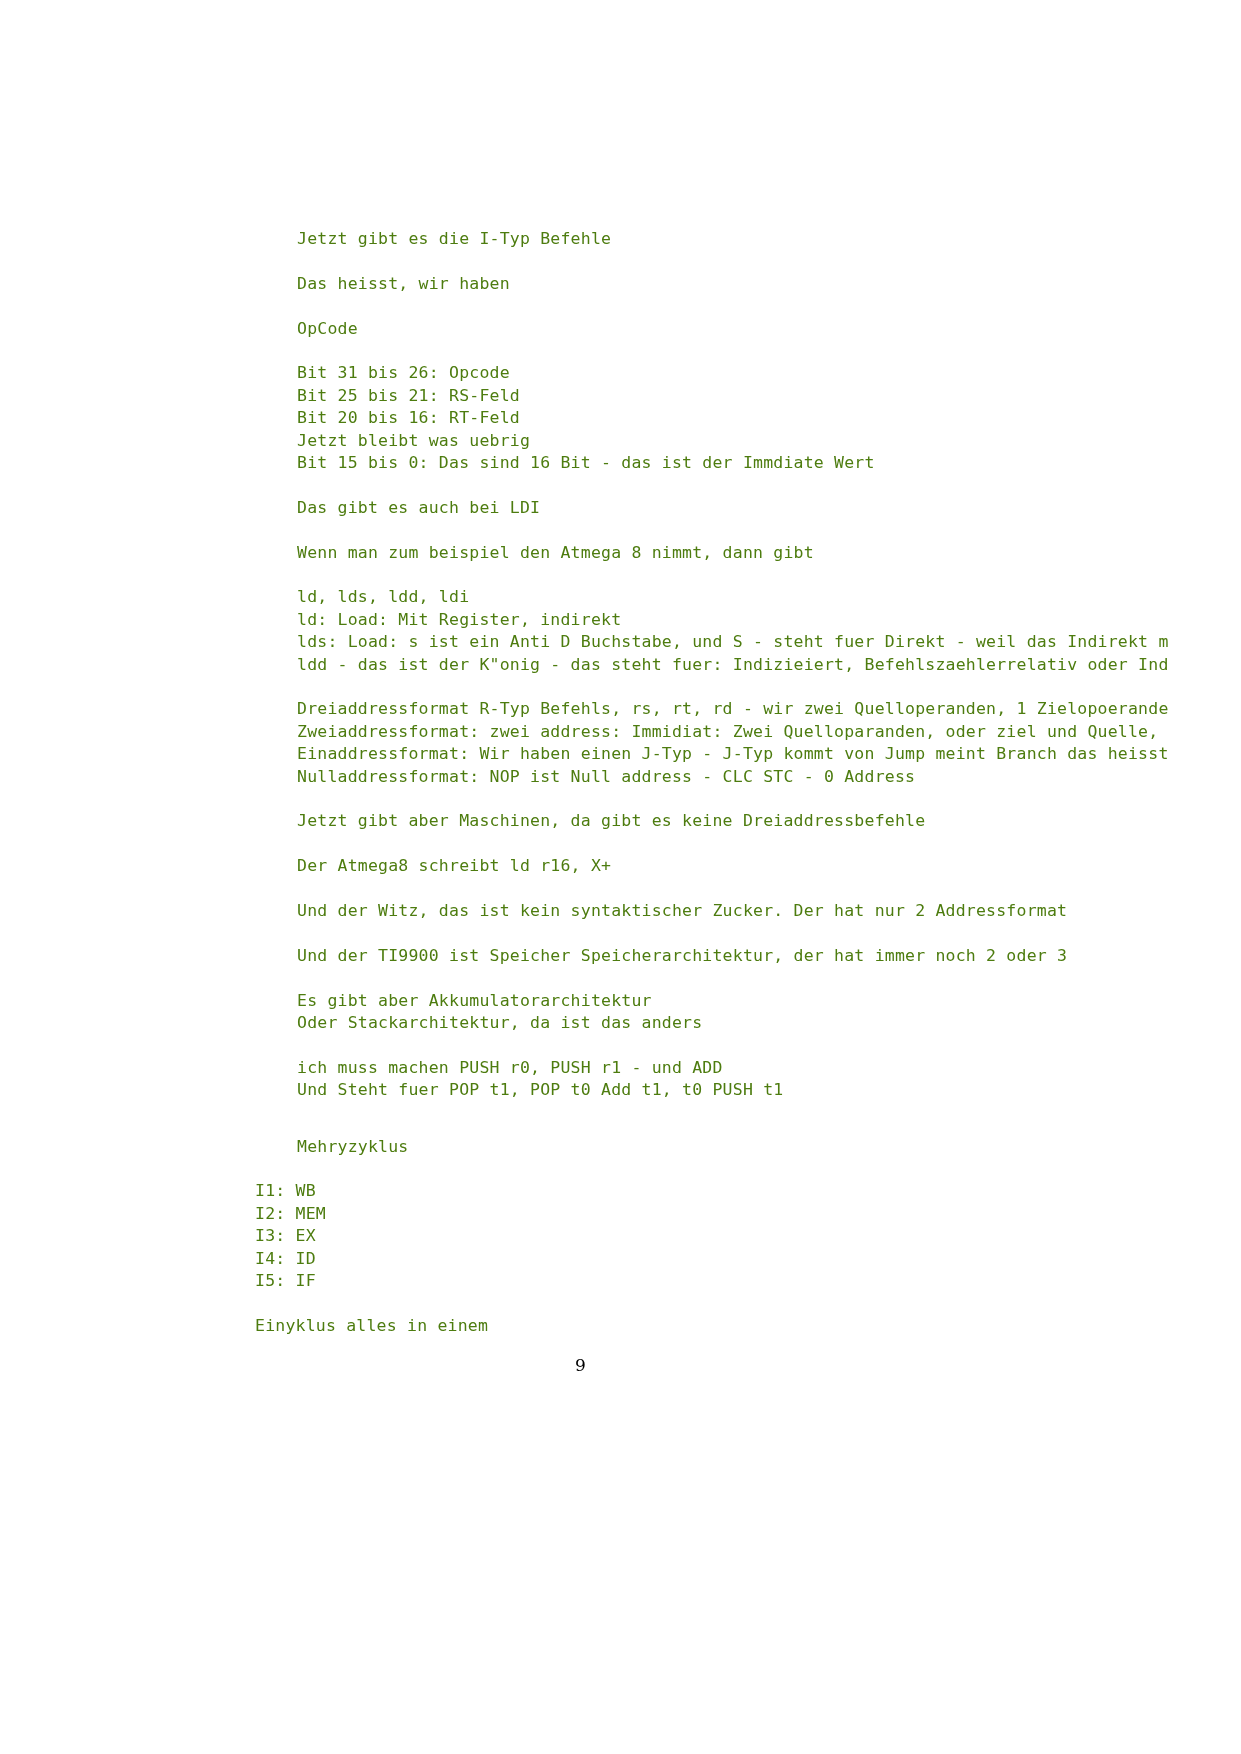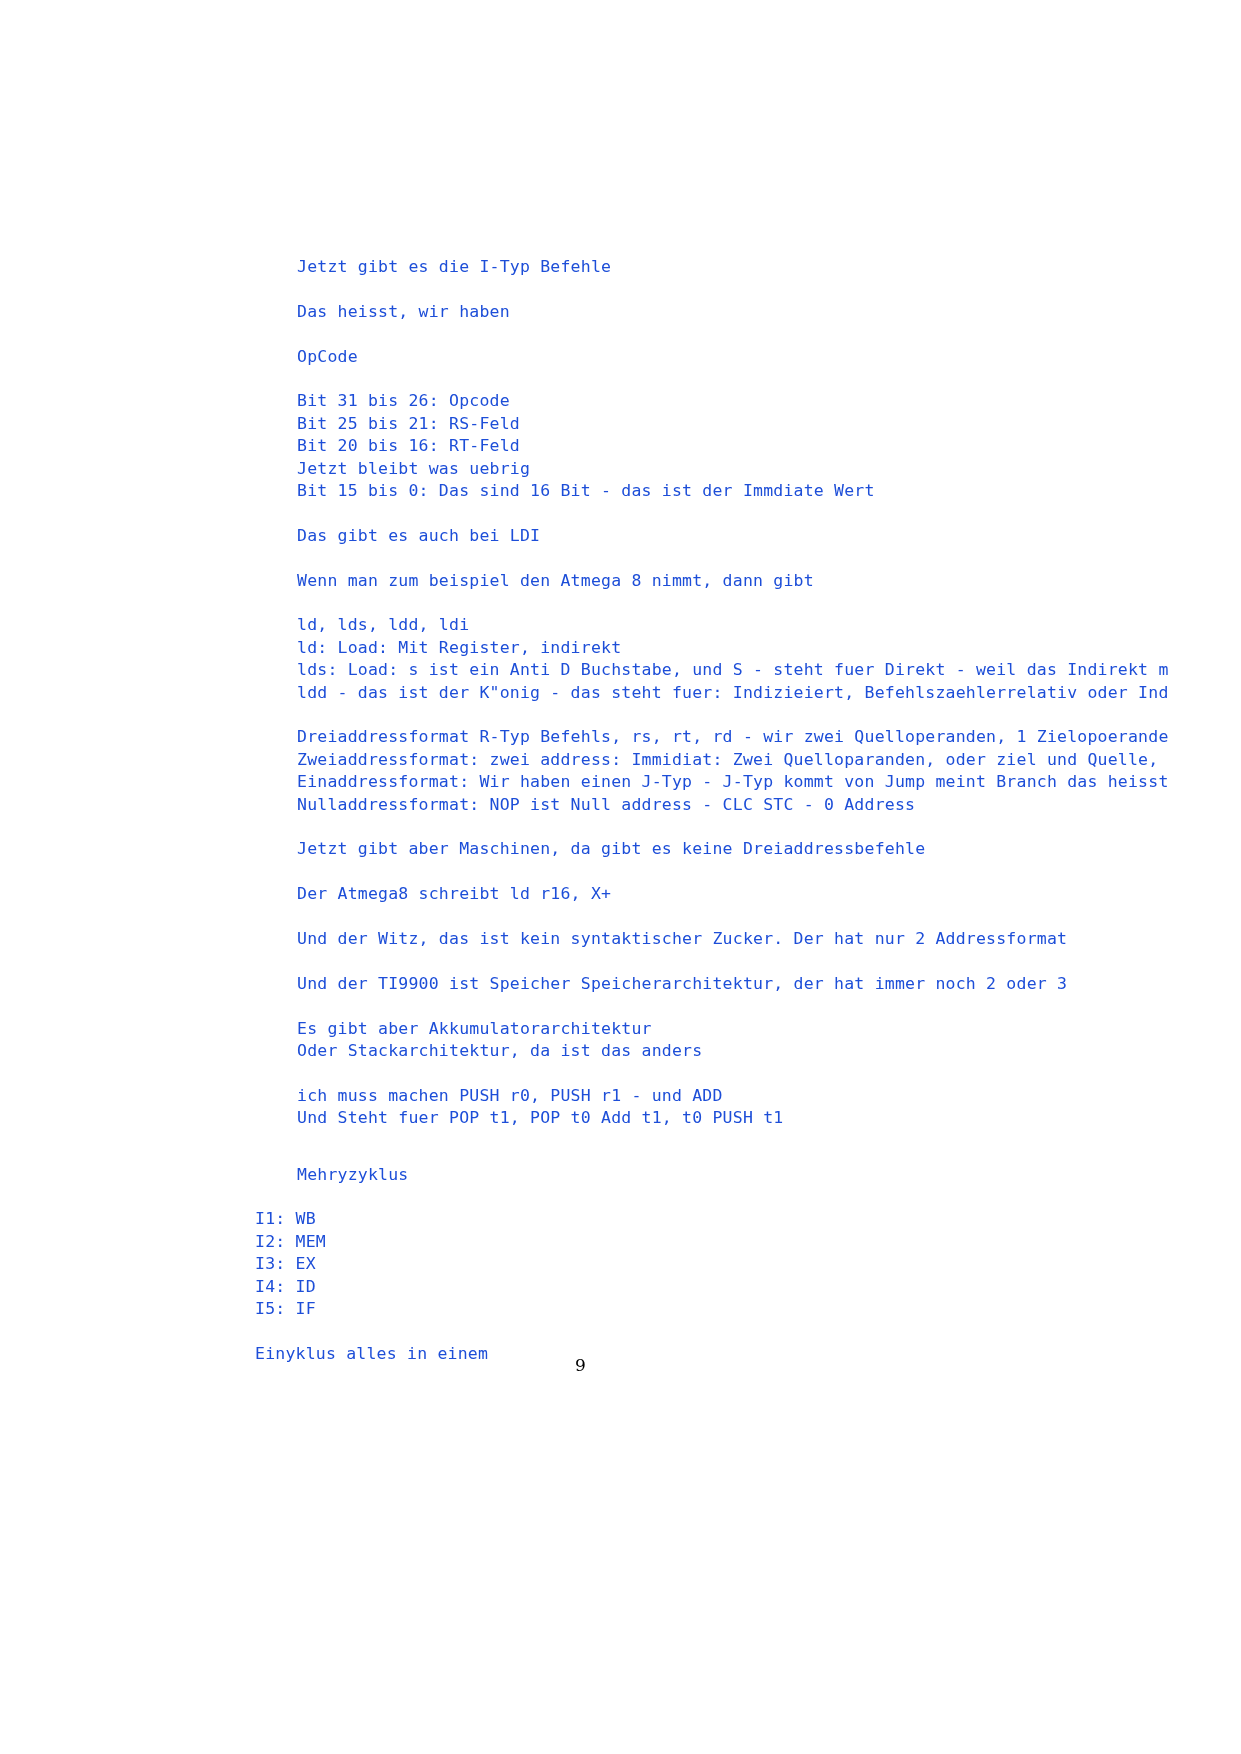--- a/index.html
+++ b/index.html
@@ -16,24 +16,23 @@
     overflow: hidden;
   }
   .body-text {
     position: absolute;
     left: 255px;
     top: 228px;
     width: 940px;
     font-family: "DejaVu Sans Mono", monospace;
     font-size: 16.5px;
     line-height: 22.4px;
-    color: #1d4ed8;
+    color: #4d7c0f;
     white-space: pre;
     letter-spacing: 0.2px;
-    margin-top: 28px;
   }
   .block {
     margin: 0;
     padding: 0;
     white-space: pre;
   }
   .line {
     white-space: pre;
     display: block;
   }

